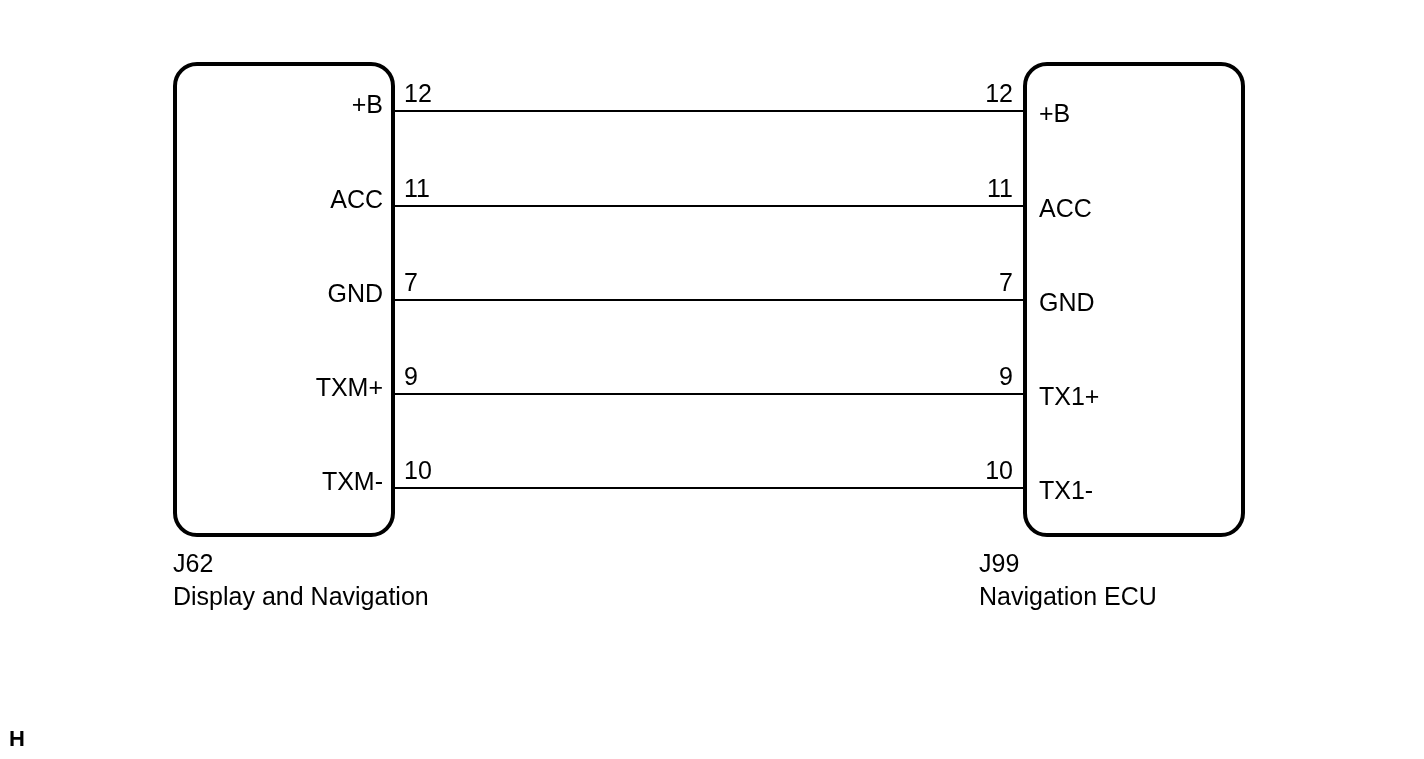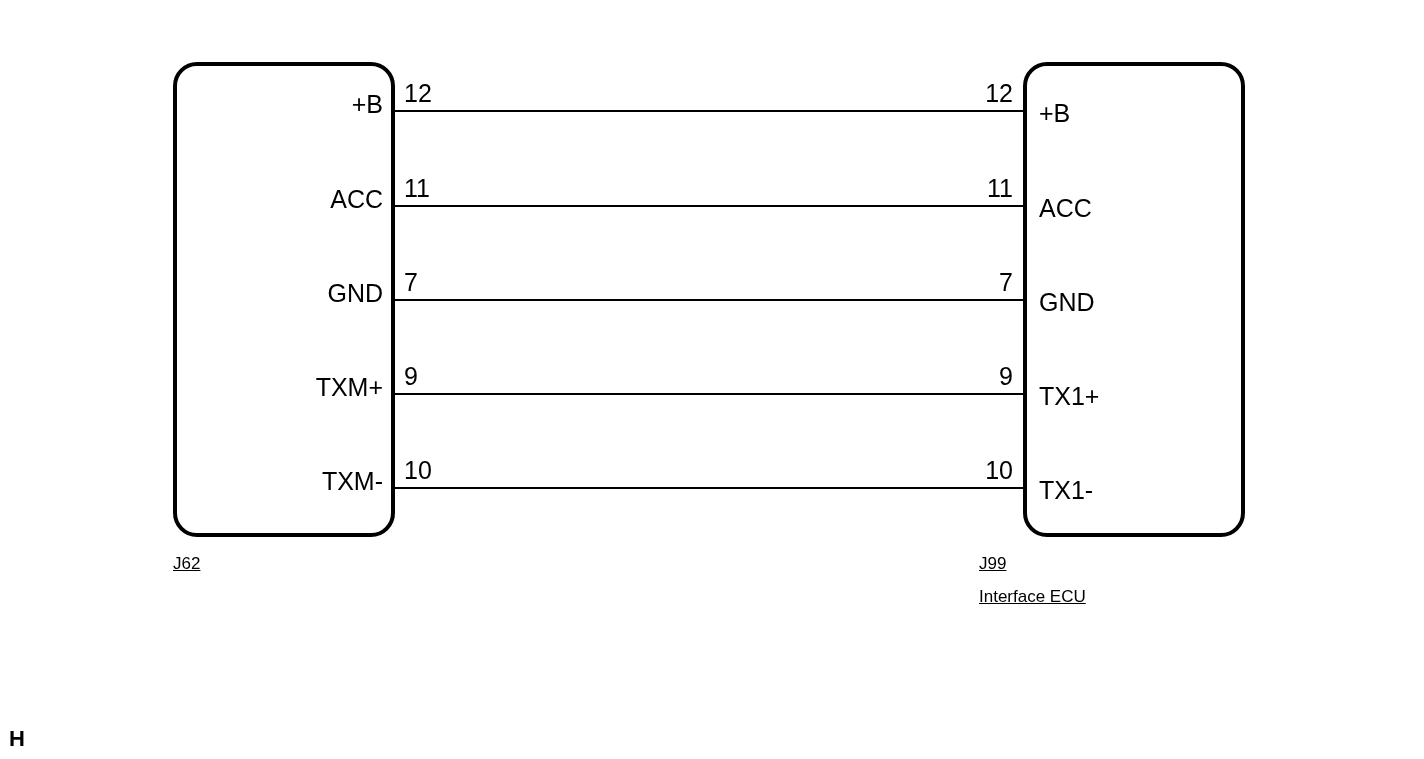--- a/index.html
+++ b/index.html
@@ -77,24 +77,23 @@
     top: -11px;
     font-size: 25px;
     line-height: 26px;
     white-space: nowrap;
   }
 
   
   .connector-caption {
     position: absolute;
     top: 547px;
-    font-size: 17px;
+    font-size: 25px;
     line-height: 33px;
     white-space: nowrap;
-    text-decoration: underline;
   }
   .connector-caption.left  { left: 173px; }
   .connector-caption.right { left: 979px; }
 
   
   .page-marker {
     position: absolute;
     left: 9px;
     top: 726px;
     font-size: 22px;
@@ -145,22 +144,23 @@
   <div class="pin-row row-4">
     <div class="pin-label-left">TXM-</div>
     <div class="pin-num-left">10</div>
     <div class="wire"></div>
     <div class="pin-num-right">10</div>
     <div class="pin-label-right">TX1-</div>
   </div>
 
   <div class="connector-caption left">
     <div>J62</div>
+    <div>Display and Navigation</div>
   </div>
 
   <div class="connector-caption right">
     <div>J99</div>
-    <div>Interface ECU</div>
+    <div>Navigation ECU</div>
   </div>
 
   <div class="page-marker">H</div>
 
 </div>
 
 </body></html>

